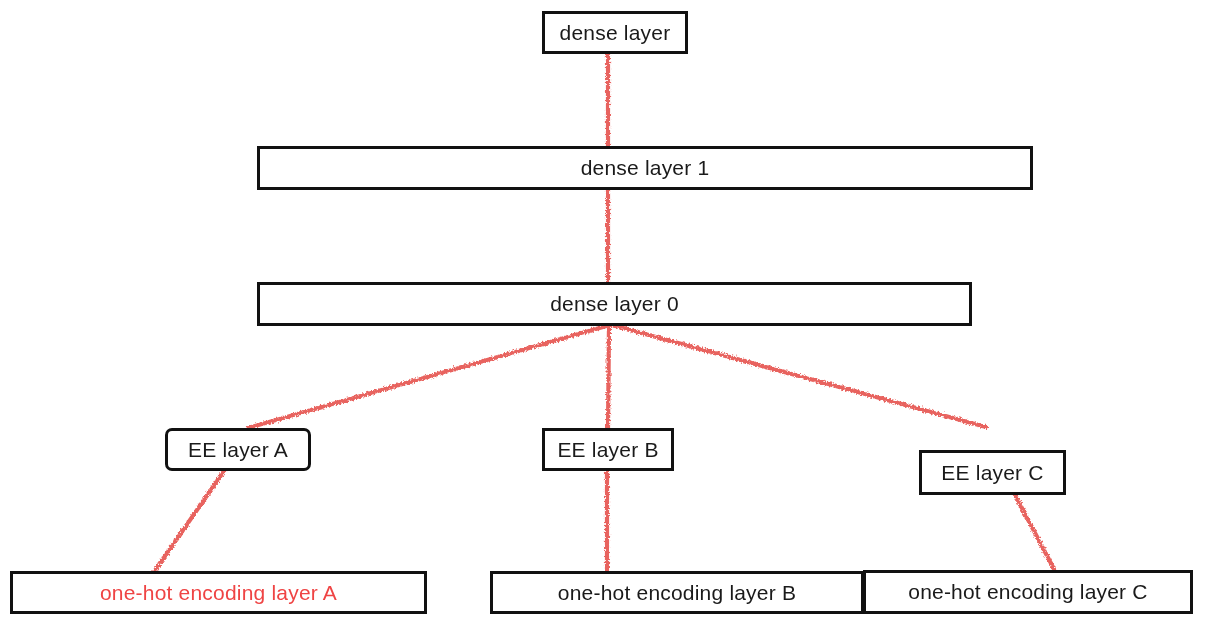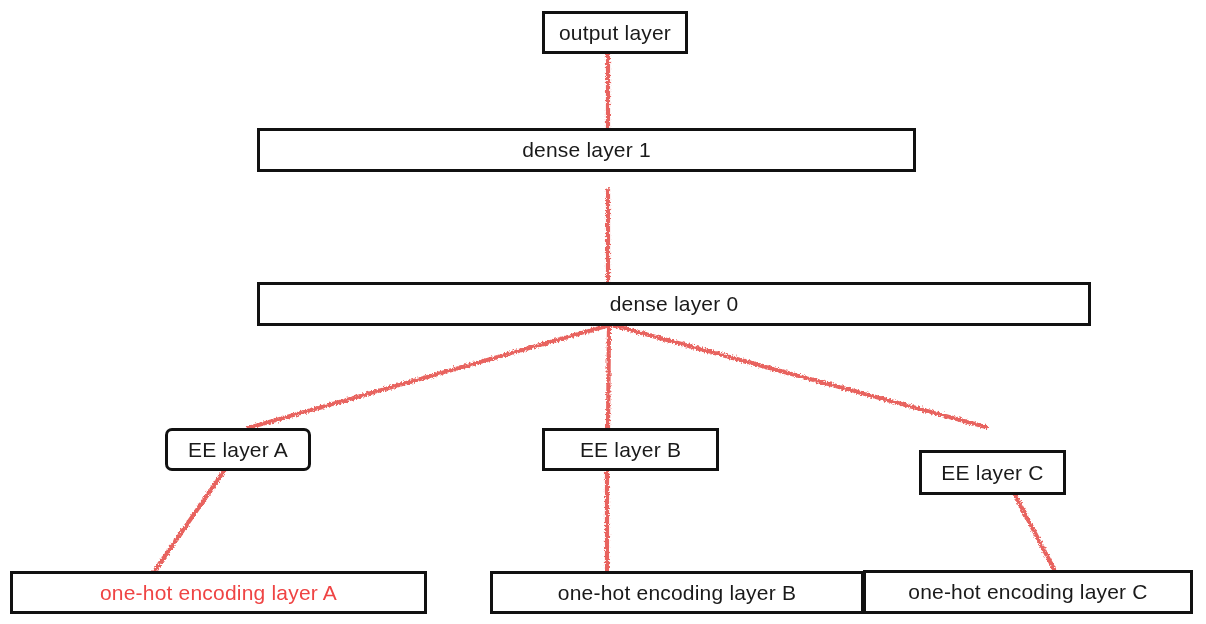--- a/index.html
+++ b/index.html
@@ -53,23 +53,23 @@
         <line x1="608" y1="190" x2="608" y2="283" stroke="#e8645f" stroke-width="4.2" stroke-linecap="round"></line>
         <line x1="610" y1="325" x2="248" y2="428" stroke="#e8645f" stroke-width="4.2" stroke-linecap="round"></line>
         <line x1="609" y1="325" x2="608" y2="429" stroke="#e8645f" stroke-width="4.2" stroke-linecap="round"></line>
         <line x1="612" y1="325" x2="986" y2="427" stroke="#e8645f" stroke-width="4.2" stroke-linecap="round"></line>
         <line x1="224" y1="471" x2="154" y2="572" stroke="#e8645f" stroke-width="4.2" stroke-linecap="round"></line>
         <line x1="607" y1="471" x2="607" y2="572" stroke="#e8645f" stroke-width="4.2" stroke-linecap="round"></line>
         <line x1="1003" y1="472" x2="1055" y2="571" stroke="#e8645f" stroke-width="4.2" stroke-linecap="round"></line>
       </g>
   </svg>
   <div id="node-layer">
-      <div class="node-box" style="left: 542px; top: 11px; width: 146px; height: 43px; border-color: rgb(17, 17, 17); background: rgb(255, 255, 255); color: rgb(26, 26, 26);">output layer</div>
-      <div class="node-box" style="left: 257px; top: 128px; width: 659px; height: 44px; border-color: rgb(17, 17, 17); background: rgb(255, 255, 255); color: rgb(26, 26, 26);">dense layer 1</div>
-      <div class="node-box" style="left: 257px; top: 282px; width: 834px; height: 44px; border-color: rgb(17, 17, 17); background: rgb(255, 255, 255); color: rgb(26, 26, 26);">dense layer 0</div>
+      <div class="node-box" style="left: 542px; top: 11px; width: 146px; height: 43px; border-color: rgb(17, 17, 17); background: rgb(255, 255, 255); color: rgb(26, 26, 26);">dense layer</div>
+      <div class="node-box" style="left: 257px; top: 146px; width: 776px; height: 44px; border-color: rgb(17, 17, 17); background: rgb(255, 255, 255); color: rgb(26, 26, 26);">dense layer 1</div>
+      <div class="node-box" style="left: 257px; top: 282px; width: 715px; height: 44px; border-color: rgb(17, 17, 17); background: rgb(255, 255, 255); color: rgb(26, 26, 26);">dense layer 0</div>
       <div class="node-box" style="left: 165px; top: 428px; width: 146px; height: 43px; border-color: rgb(17, 17, 17); background: rgb(255, 255, 255); color: rgb(26, 26, 26); border-radius: 7px;">EE layer A</div>
-      <div class="node-box" style="left: 542px; top: 428px; width: 177px; height: 43px; border-color: rgb(17, 17, 17); background: rgb(255, 255, 255); color: rgb(26, 26, 26);">EE layer B</div>
+      <div class="node-box" style="left: 542px; top: 428px; width: 132px; height: 43px; border-color: rgb(17, 17, 17); background: rgb(255, 255, 255); color: rgb(26, 26, 26);">EE layer B</div>
       <div class="node-box" style="left: 919px; top: 427px; width: 147px; height: 45px; border-color: rgb(17, 17, 17); background: rgb(255, 255, 255); color: rgb(26, 26, 26); margin-top: 23px;">EE layer C</div>
       <div class="node-box" style="left: 10px; top: 571px; width: 417px; height: 43px; border-color: rgb(17, 17, 17); background: rgb(255, 255, 255); color: #ef4444;">one-hot encoding layer A</div>
       <div class="node-box" style="left: 458px; top: 571px; width: 374px; height: 43px; border-color: rgb(17, 17, 17); background: rgb(255, 255, 255); color: rgb(26, 26, 26); margin-left: 32px;">one-hot encoding layer B</div>
       <div class="node-box" style="left: 863px; top: 570px; width: 330px; height: 44px; border-color: rgb(17, 17, 17); background: rgb(255, 255, 255); color: rgb(26, 26, 26);">one-hot encoding layer C</div>
     </div>
 </div>
 
 </body></html>

